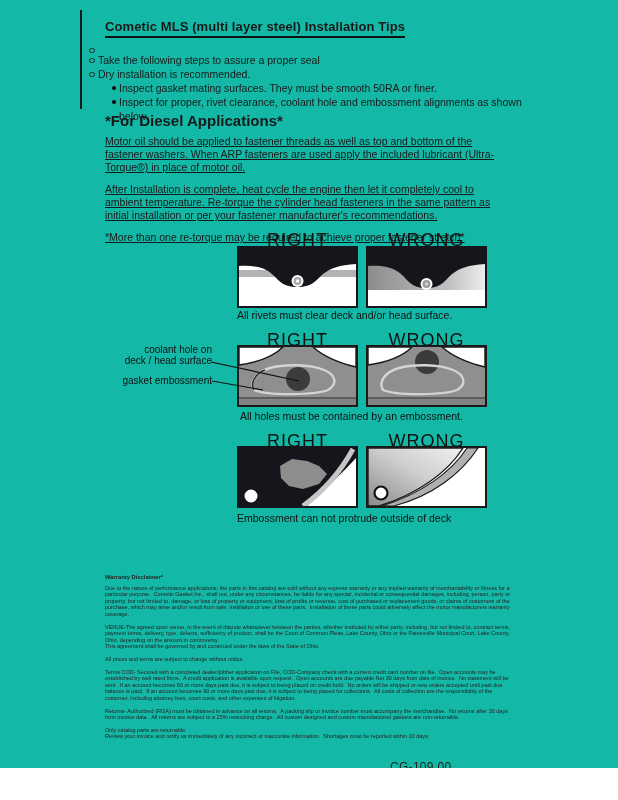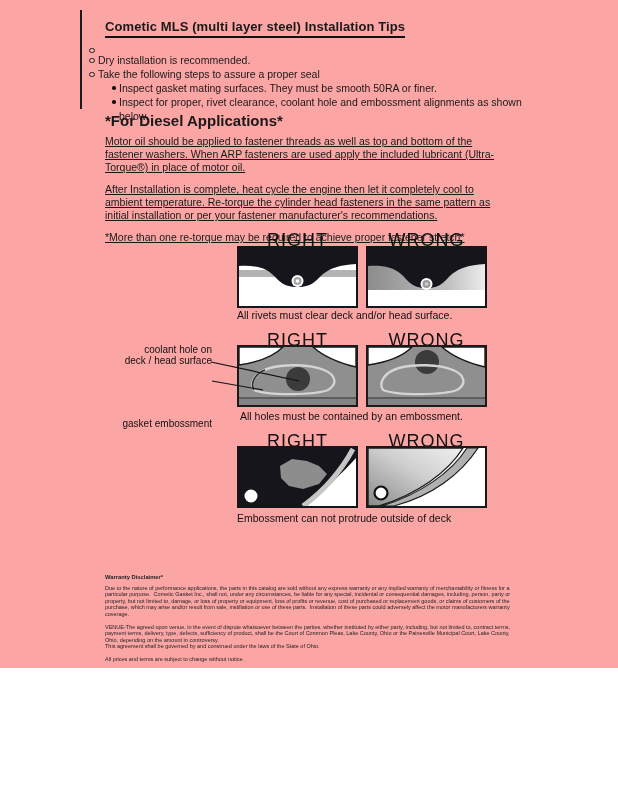--- a/index.html
+++ b/index.html
@@ -1,16 +1,16 @@
 <!DOCTYPE html>
 <html><head>
 <meta charset="utf-8">
 <style>
   html,body{margin:0;padding:0;background:#fff;}
-  .page{position:relative;width:618px;height:668px;background:#fca5a5;overflow:hidden;
+  .page{position:relative;width:618px;height:768px;background:#14b8a6;overflow:hidden;
         font-family:"Liberation Sans","DejaVu Sans",sans-serif;color:#191919;}
 
   .edge-mark{position:absolute;left:80px;top:10px;width:2px;height:99px;background:#1a1a1a;}
 
   .title{position:absolute;left:105px;top:19px;font-size:13px;font-weight:700;
          border-bottom:2px solid #111;padding-bottom:2px;letter-spacing:.1px;display:inline-block;}
 
   .bullets{position:absolute;left:89px;top:43px;width:450px;font-size:10.5px;}
   .b{display:flex;align-items:flex-start;line-height:14px;}
   .b .m1{flex:0 0 auto;width:3.5px;height:3.5px;border:1px solid #222;border-radius:50%;margin:4.5px 3.5px 0 0;}
@@ -43,25 +43,25 @@
   <div class="edge-mark"></div>
 
   <div class="title">Cometic MLS (multi layer steel) Installation Tips</div>
 
   <div class="bullets">
     <div class="b">
         <span class="m1"></span>
       </div>
     <div class="b">
         <span class="m1"></span>
-        <span>Dry installation is recommended.</span>
+        <span>Take the following steps to assure a proper seal</span>
       </div>
     <div class="b">
         <span class="m1"></span>
-        <span>Take the following steps to assure a proper seal</span>
+        <span>Dry installation is recommended.</span>
       </div>
     <div class="b sub">
         <span class="m2"></span>
         <span>Inspect gasket mating surfaces.  They must be smooth 50RA or finer.</span>
       </div>
     <div class="b sub">
         <span class="m2"></span>
         <span>Inspect for proper, rivet clearance, coolant hole and embossment alignments as shown below.</span>
       </div>
   </div>
@@ -108,21 +108,21 @@
 
   <div class="cap" style="left:237px;top:309px;">All rivets must clear deck and/or head surface.</div>
 
   <div class="lbl" style="left:237px;top:330px;">RIGHT</div>
   <div class="lbl" style="left:366px;top:330px;">WRONG</div>
 
   <div class="anno" style="left:109px;top:344px;">
     <div>coolant hole on</div>
     <div>deck / head surface</div>
   </div>
-  <div class="anno" style="left:109px;top:375px;margin-top:43px;">gasket embossment</div>
+  <div class="anno" style="left:109px;top:375px;">gasket embossment</div>
 
   <svg class="leader" width="200" height="60" viewBox="0 0 200 60">
     <path d="M106,22 L194,41" stroke="#111" stroke-width="1.2" fill="none"></path>
     <path d="M107,41 L158,50" stroke="#111" stroke-width="1.2" fill="none"></path>
   </svg>
 
   <svg class="dbox" style="left:237px;top:345px;" width="121" height="62" viewBox="0 0 121 62">
     <rect x="0" y="0" width="121" height="62" fill="#8f8f8f"></rect>
     <path d="M2,2 H46 C38,10 23,17 2,20 Z" fill="#ffffff" stroke="#1a1a1a" stroke-width="1.4"></path>
     <path d="M76,2 H119 V22 C98,17 85,10 76,2 Z" fill="#ffffff" stroke="#1a1a1a" stroke-width="1.4"></path>

